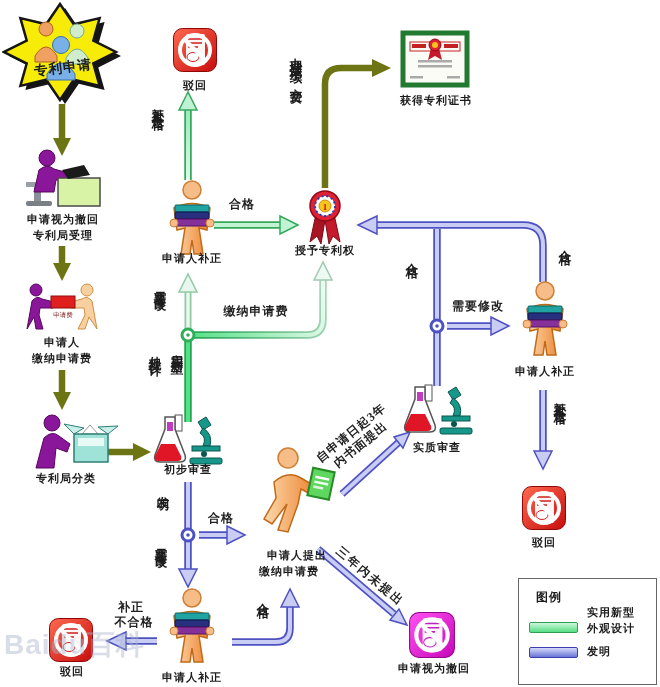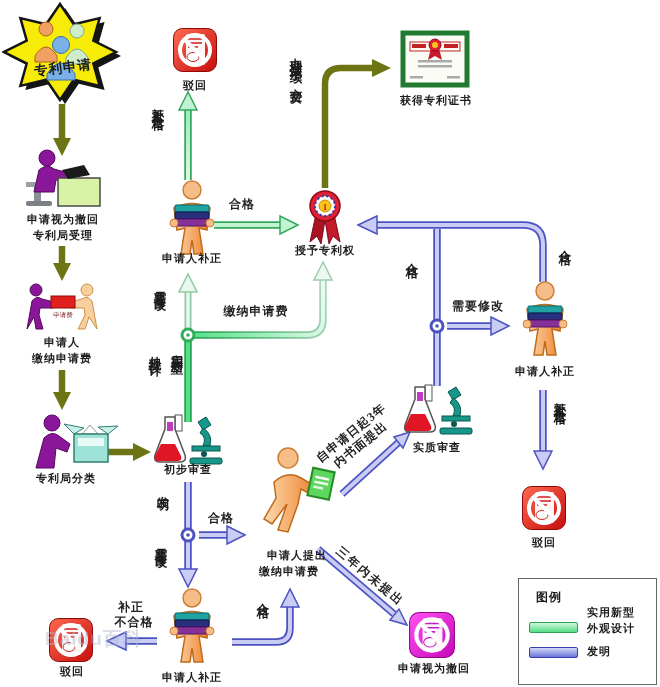--- a/index.html
+++ b/index.html
@@ -13,23 +13,23 @@
   .vtext{writing-mode:vertical-rl;text-orientation:upright;letter-spacing:2.5px;
          line-height:15px;font-size:12.5px;}
   .edge{font-size:12px;color:#222;}
   .rot{transform-origin:center center;text-align:center;}
   #burst-label{transform:translateX(-50%) rotate(-7deg);font-size:13.5px;letter-spacing:1px;}
   #legend-box{position:absolute;left:518px;top:578px;width:137px;height:105px;
               border:1.5px solid #666;background:#fff;}
   .legend-bar{position:absolute;left:10px;width:47px;height:9px;border-radius:2px;}
   .legend-bar.green{top:43px;background:linear-gradient(#cdf8da,#55dc84);border:1.5px solid #2f9e54;}
   .legend-bar.blue{top:68px;background:linear-gradient(#d6daf8,#6a74d8);border:1.5px solid #3a3fae;}
-  #watermark{position:absolute;left:4px;top:626px;font-size:19px;font-weight:bold;
+  #watermark{position:absolute;left:4px;top:626px;font-size:28px;font-weight:bold;
              color:#aab4cc;opacity:.45;letter-spacing:1px;
-             font-family:"Liberation Sans","DejaVu Sans",sans-serif;margin-left:41px;}
+             font-family:"Liberation Sans","DejaVu Sans",sans-serif;}
 </style>
 </head>
 <body>
 
 <div id="stage">
 
   <svg width="0" height="0" style="position:absolute">
     <defs>
       <linearGradient id="pg" x1="0" y1="0" x2="1" y2="0">
         <stop offset="0" stop-color="#fcd9ad"></stop>

